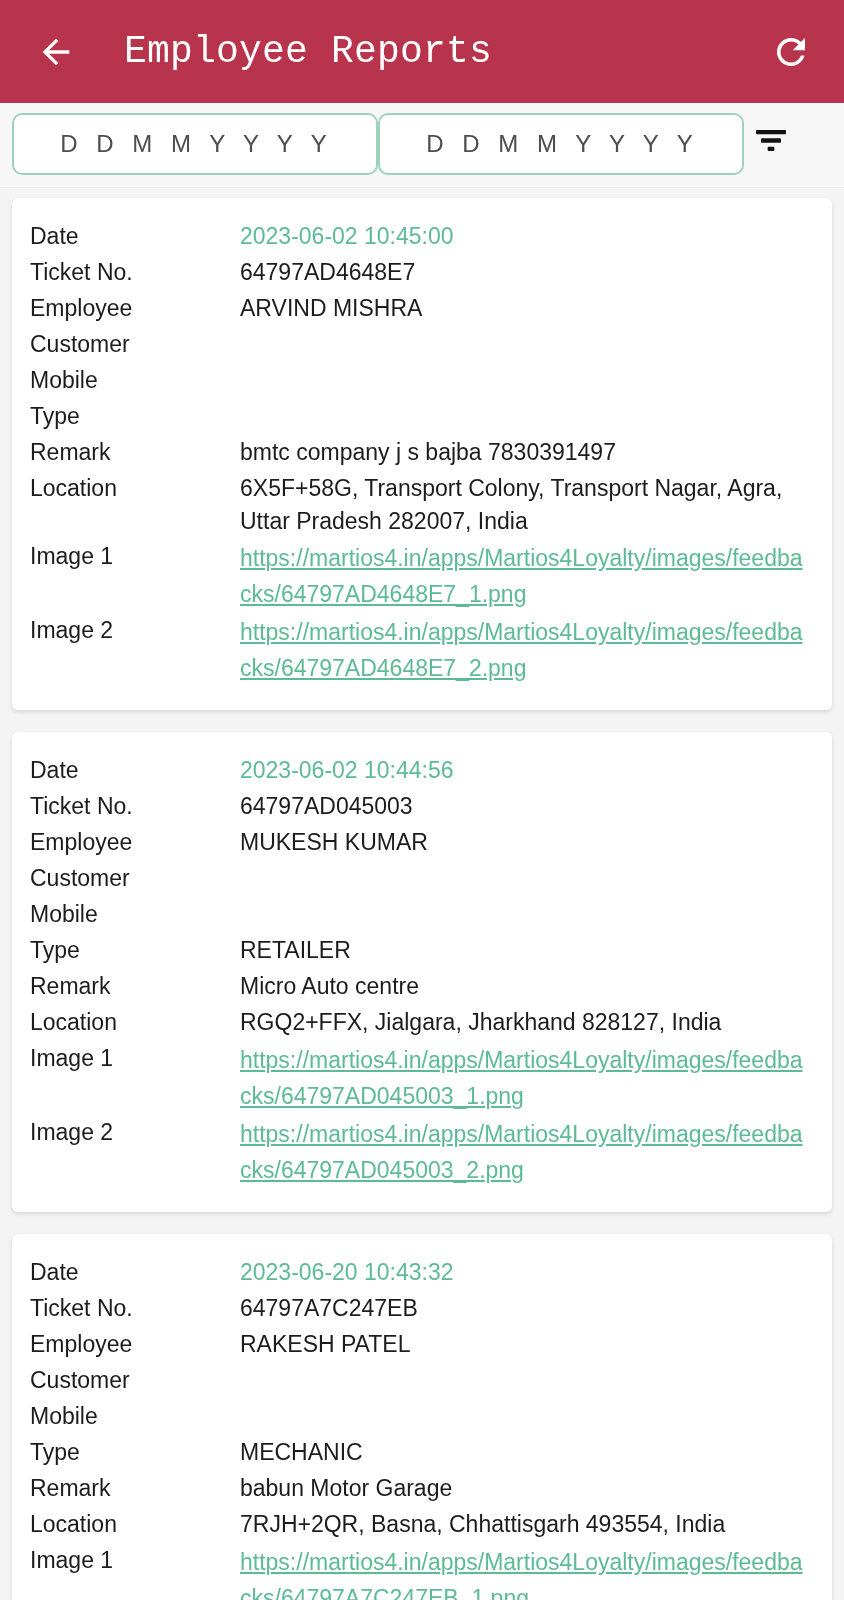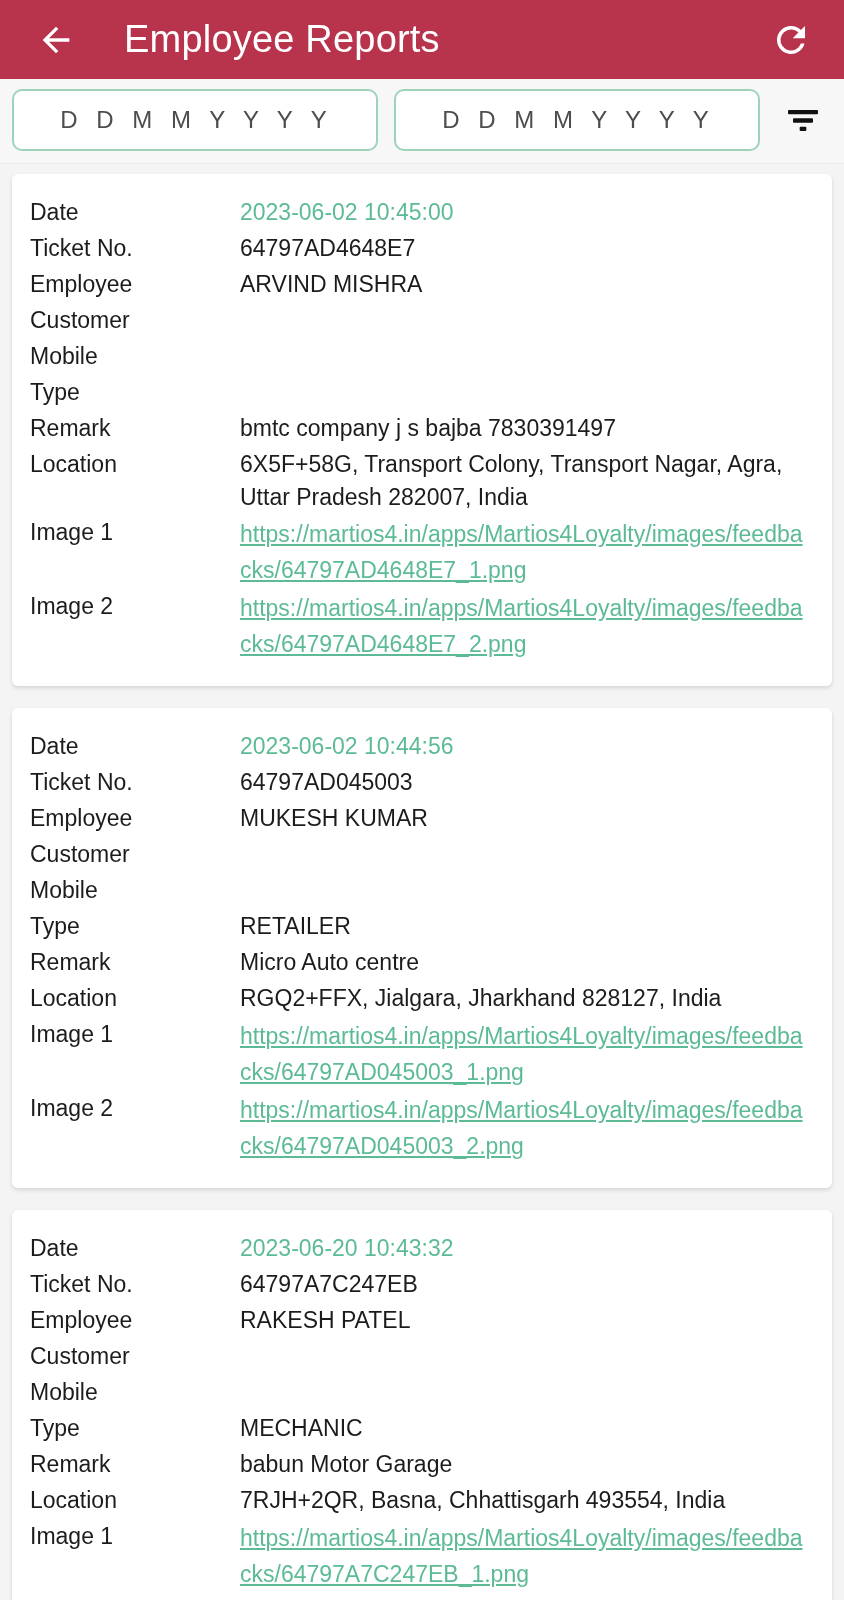--- a/index.html
+++ b/index.html
@@ -16,26 +16,27 @@
     width: 844px;
     height: 1600px;
     background: #f4f4f4;
     position: relative;
     display: flex;
     flex-direction: column;
   }
 
   
   .appbar {
-    height: 79px;
+    height: 103px;
     background: #b8334c;
     display: flex;
     align-items: center;
     padding: 0 26px 0 30px;
     flex: 0 0 auto;
+    font-family: Liberation Mono, monospace;
   }
   .appbar-back {
     width: 52px;
     height: 52px;
     display: flex;
     align-items: center;
     justify-content: center;
     flex: 0 0 auto;
     cursor: pointer;
   }
@@ -71,22 +72,21 @@
     padding: 0 2px 4px 2px;
   }
   .filter-label {
     font-size: 20px;
     color: #595959;
   }
   .filter-label.from { width: 408px; }
 
   .filter-row {
     display: flex;
-    align-items: center;
-    gap: 16px;
+    align-items: flex-start;
   }
   .date-field {
     height: 62px;
     border: 2px solid #9ed3bb;
     border-radius: 10px;
     background: #ffffff;
     display: flex;
     align-items: center;
     justify-content: center;
     cursor: text;

